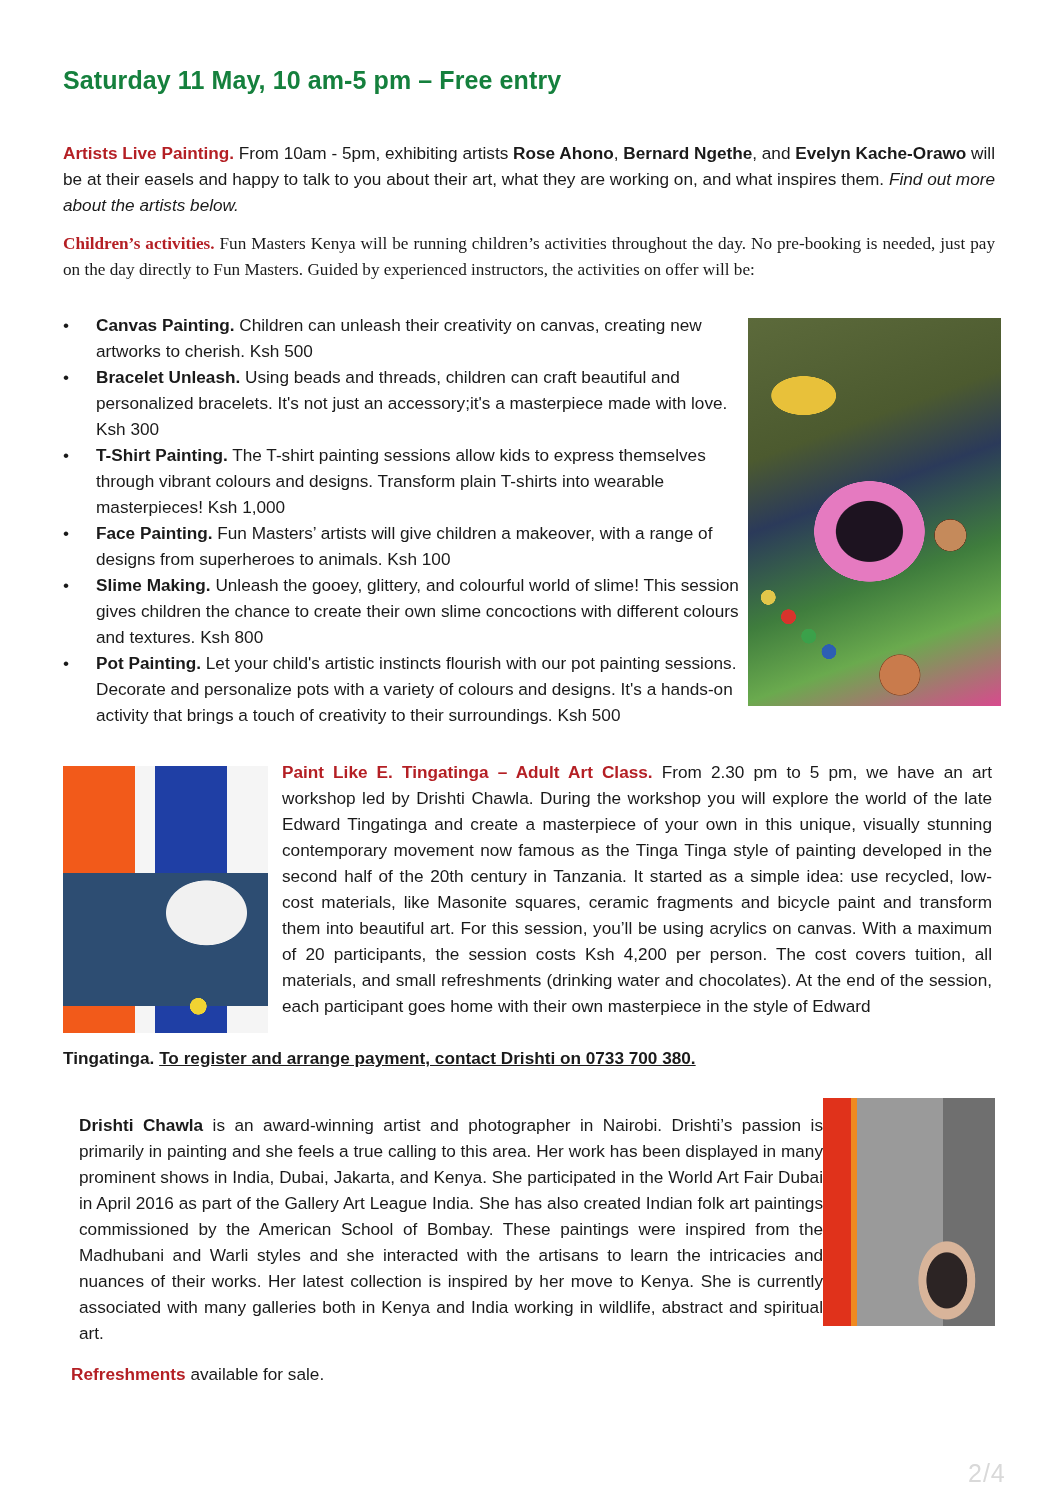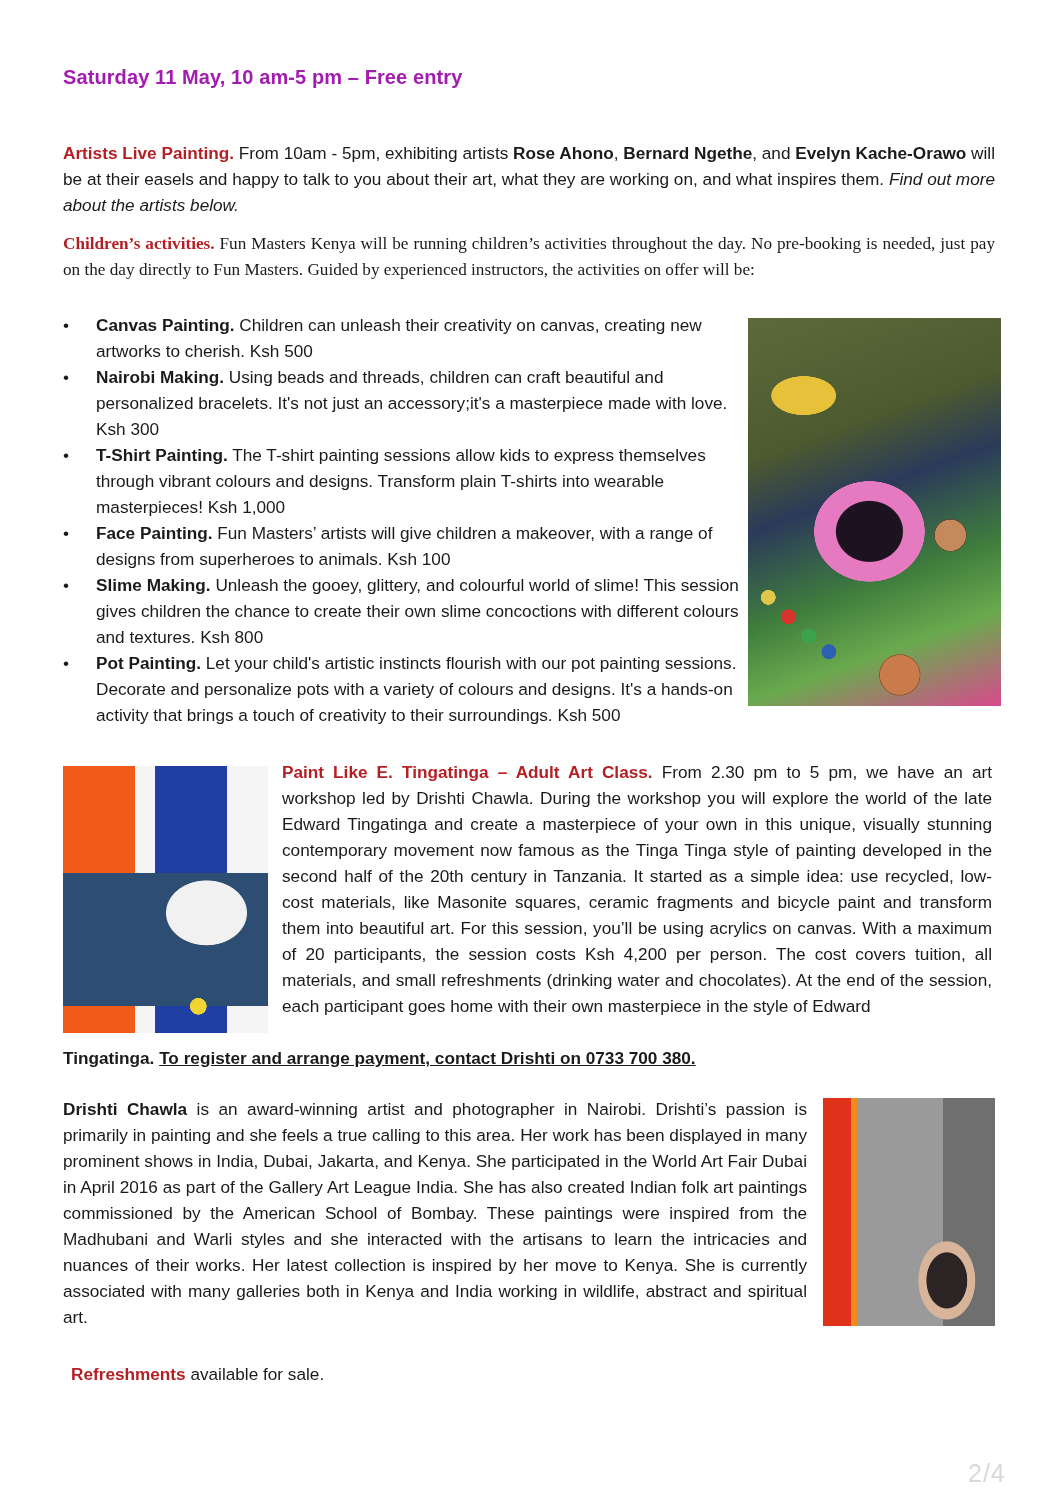--- a/index.html
+++ b/index.html
@@ -1,20 +1,20 @@
 <!DOCTYPE html>
 <html><head>
 <meta charset="utf-8">
 <style>
   html, body { margin: 0; padding: 0; background: #ffffff; }
   body { width: 1057px; height: 1500px; position: relative; overflow: hidden;
          font-family: "Liberation Sans", sans-serif; color: #1a1a1a; }
   .page { position: absolute; left: 0; top: 0; width: 1057px; height: 1500px; }
-  .title { position: absolute; left: 63px; top: 66px; font-size: 20px; font-weight: bold;
-           color: #a21caf; letter-spacing: 0.1px; }
+  .title { position: absolute; left: 63px; top: 66px; font-size: 25px; font-weight: bold;
+           color: #15803d; letter-spacing: 0.1px; }
   .para { position: absolute; left: 63px; font-size: 17.2px; line-height: 26px; text-align: justify; }
   .red { color: #b41f24; font-weight: bold; }
   .b { font-weight: bold; }
   .i { font-style: italic; }
   .u { text-decoration: underline; }
   #p1 { top: 140px; width: 932px; }
   #p2 { top: 231px; width: 932px; font-family: Liberation Serif, serif; }
   ul.acts { position: absolute; left: 63px; top: 312px; width: 680px; margin: 0; padding: 0; list-style: none;
             font-size: 17.2px; line-height: 26px; }
   ul.acts li { position: relative; padding-left: 33px; margin: 0; }
@@ -68,39 +68,39 @@
   <p class="para" id="p2" style="margin:0">
     <span class="red">Children’s activities.</span><span> Fun Masters Kenya will be running children’s activities throughout the day. No pre-booking is needed, just pay on the day directly to Fun Masters. Guided by experienced instructors, the activities on offer will be:</span>
   </p>
 
   <div class="photo" id="photo-kids">
     <span class="pdesc">Children painting pots around a tray with a pink bowl and paint pots</span>
   </div>
 
   <ul class="acts">
     <li><span class="bullet">•</span><span class="b">Canvas Painting.</span><span>  Children can unleash their creativity on canvas, creating new artworks to cherish. Ksh 500</span></li>
-    <li><span class="bullet">•</span><span class="b">Nairobi Making.</span><span> Using beads and threads, children can craft beautiful and personalized bracelets. It's not just an accessory;it's a masterpiece made with love. Ksh 300</span></li>
+    <li><span class="bullet">•</span><span class="b">Bracelet Unleash.</span><span> Using beads and threads, children can craft beautiful and personalized bracelets. It's not just an accessory;it's a masterpiece made with love. Ksh 300</span></li>
     <li><span class="bullet">•</span><span class="b">T-Shirt Painting.</span><span> The T-shirt painting sessions allow kids to express themselves through vibrant colours and designs. Transform plain T-shirts into wearable masterpieces! Ksh 1,000</span></li>
     <li><span class="bullet">•</span><span class="b">Face Painting.</span><span> Fun Masters’ artists will give children a makeover, with a range of designs from superheroes to animals. Ksh 100</span></li>
     <li><span class="bullet">•</span><span class="b">Slime Making.</span><span>  Unleash the gooey, glittery, and colourful world of slime! This session gives children the chance to create their own slime concoctions with different colours and textures. Ksh 800</span></li>
     <li style="width:680px"><span class="bullet">•</span><span class="b">Pot Painting.</span><span> Let your child's artistic instincts flourish with our pot painting sessions. Decorate and personalize pots with a variety of colours and designs. It's a hands-on activity that brings a touch of creativity to their surroundings. Ksh 500</span></li>
   </ul>
 
   <div class="photo" id="photo-tingatinga">
     <span class="pdesc">Tinga Tinga style paintings with a palette and brush</span>
   </div>
 
   <p class="para" id="p3" style="margin:0; left:282px; text-align:justify;">
     <span class="red">Paint Like E. Tingatinga – Adult Art Class.</span><span> From 2.30 pm to 5 pm, we have an art workshop led by Drishti Chawla. During the workshop you will explore the world of the late Edward Tingatinga and create a masterpiece of your own in this unique, visually stunning contemporary movement now famous as the Tinga Tinga style of painting developed in the second half of the 20th century in Tanzania. It started as a simple idea: use recycled, low-cost materials, like Masonite squares, ceramic fragments and bicycle paint and transform them into beautiful art. For this session, you’ll be using acrylics on canvas. With a maximum of 20 participants, the session costs Ksh 4,200 per person. The cost covers tuition, all materials, and small refreshments (drinking water and chocolates). At the end of the session, each participant goes home with their own masterpiece in the style of Edward</span>
   </p>
   <p class="para" id="p3-cont" style="margin:0">
     <span>Tingatinga. </span><a class="link u">To register and arrange payment, contact Drishti on 0733 700 380.</a>
   </p>
 
-  <p class="para" id="p4" style="margin:0">
+  <p class="para" id="p4" style="margin:16px">
     <span class="b">Drishti Chawla</span><span> is an award-winning artist and photographer in Nairobi. Drishti’s passion is primarily in painting and she feels a true calling to this area. Her work has been displayed in many prominent shows in India, Dubai, Jakarta, and Kenya. She participated in the World Art Fair Dubai in April 2016 as part of the Gallery Art League India. She has also created Indian folk art paintings commissioned by the American School of Bombay. These paintings were inspired from the Madhubani and Warli styles and she interacted with the artisans to learn the intricacies and nuances of their works. Her latest collection is inspired by her move to Kenya. She is currently associated with many galleries both in Kenya and India working in wildlife, abstract and spiritual art.</span>
   </p>
 
   <div class="photo" id="photo-drishti">
     <span class="pdesc">Drishti Chawla in front of an elephant painting</span>
   </div>
 
   <p class="para" id="p5" style="margin:8px">
     <span class="red">Refreshments</span><span> available for sale.</span>
   </p>

